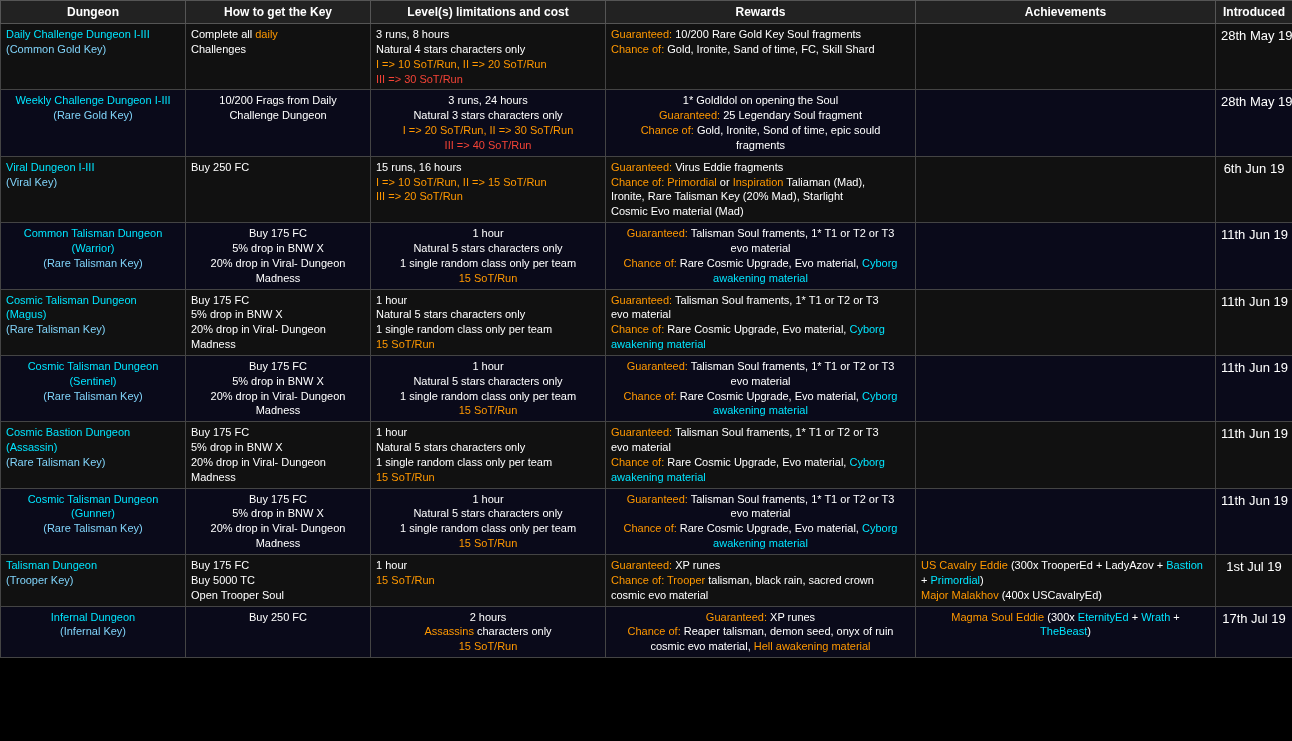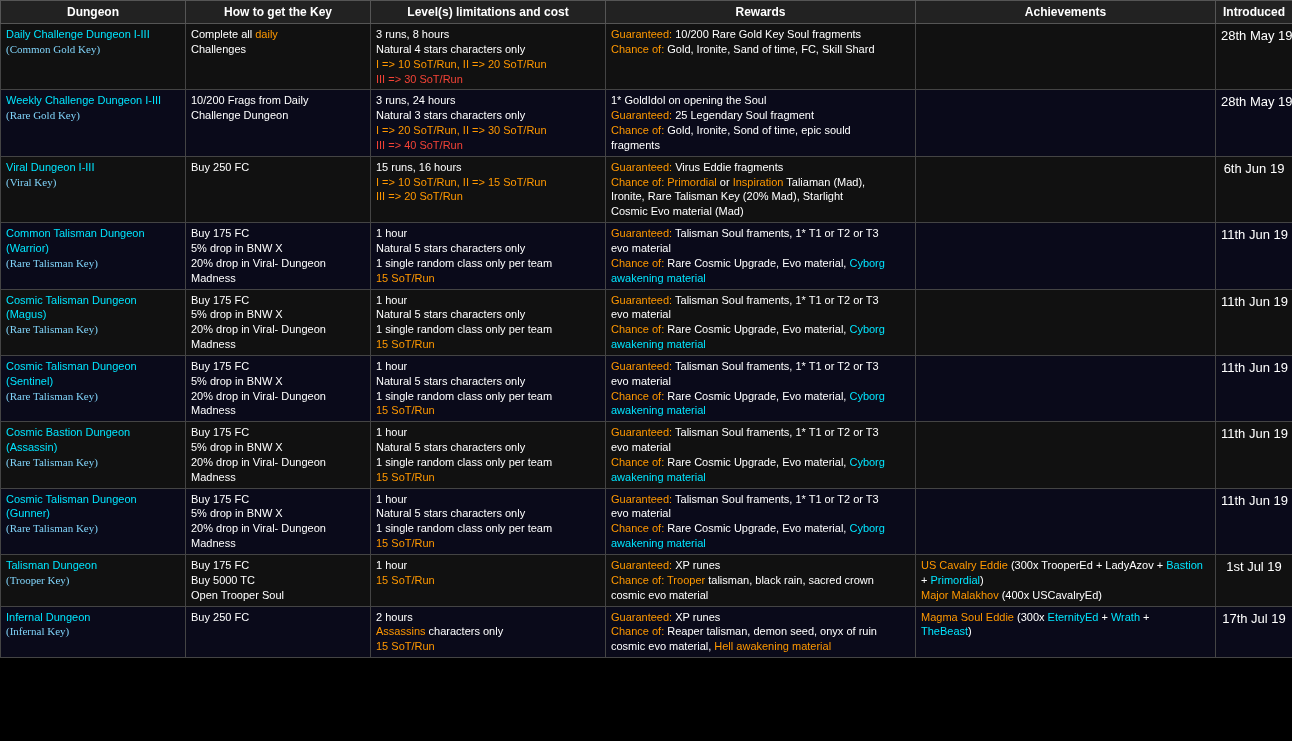--- a/index.html
+++ b/index.html
@@ -36,23 +36,23 @@
     col.col-dungeon { width: 185px; }
     col.col-key { width: 185px; }
     col.col-levels { width: 235px; }
     col.col-rewards { width: 310px; }
     col.col-achievements { width: 300px; }
     col.col-introduced { width: 77px; }
 
     .cyan { color: #00e5ff; }
     .orange { color: #ff9800; }
     .red { color: #f44336; }
-    .light-blue { color: #81d4fa; font-family: Liberation Serif, serif; }
+    .light-blue { color: #81d4fa; }
 
-    .row-alt td { background: #0a0a1a; }
+    .row-alt td { background: #0a0a1a; text-align: center; }
 
     .introduced-cell {
       text-align: center;
       font-size: 13px;
       white-space: nowrap;
     }
   </style>
 </head>
 <body>
 

